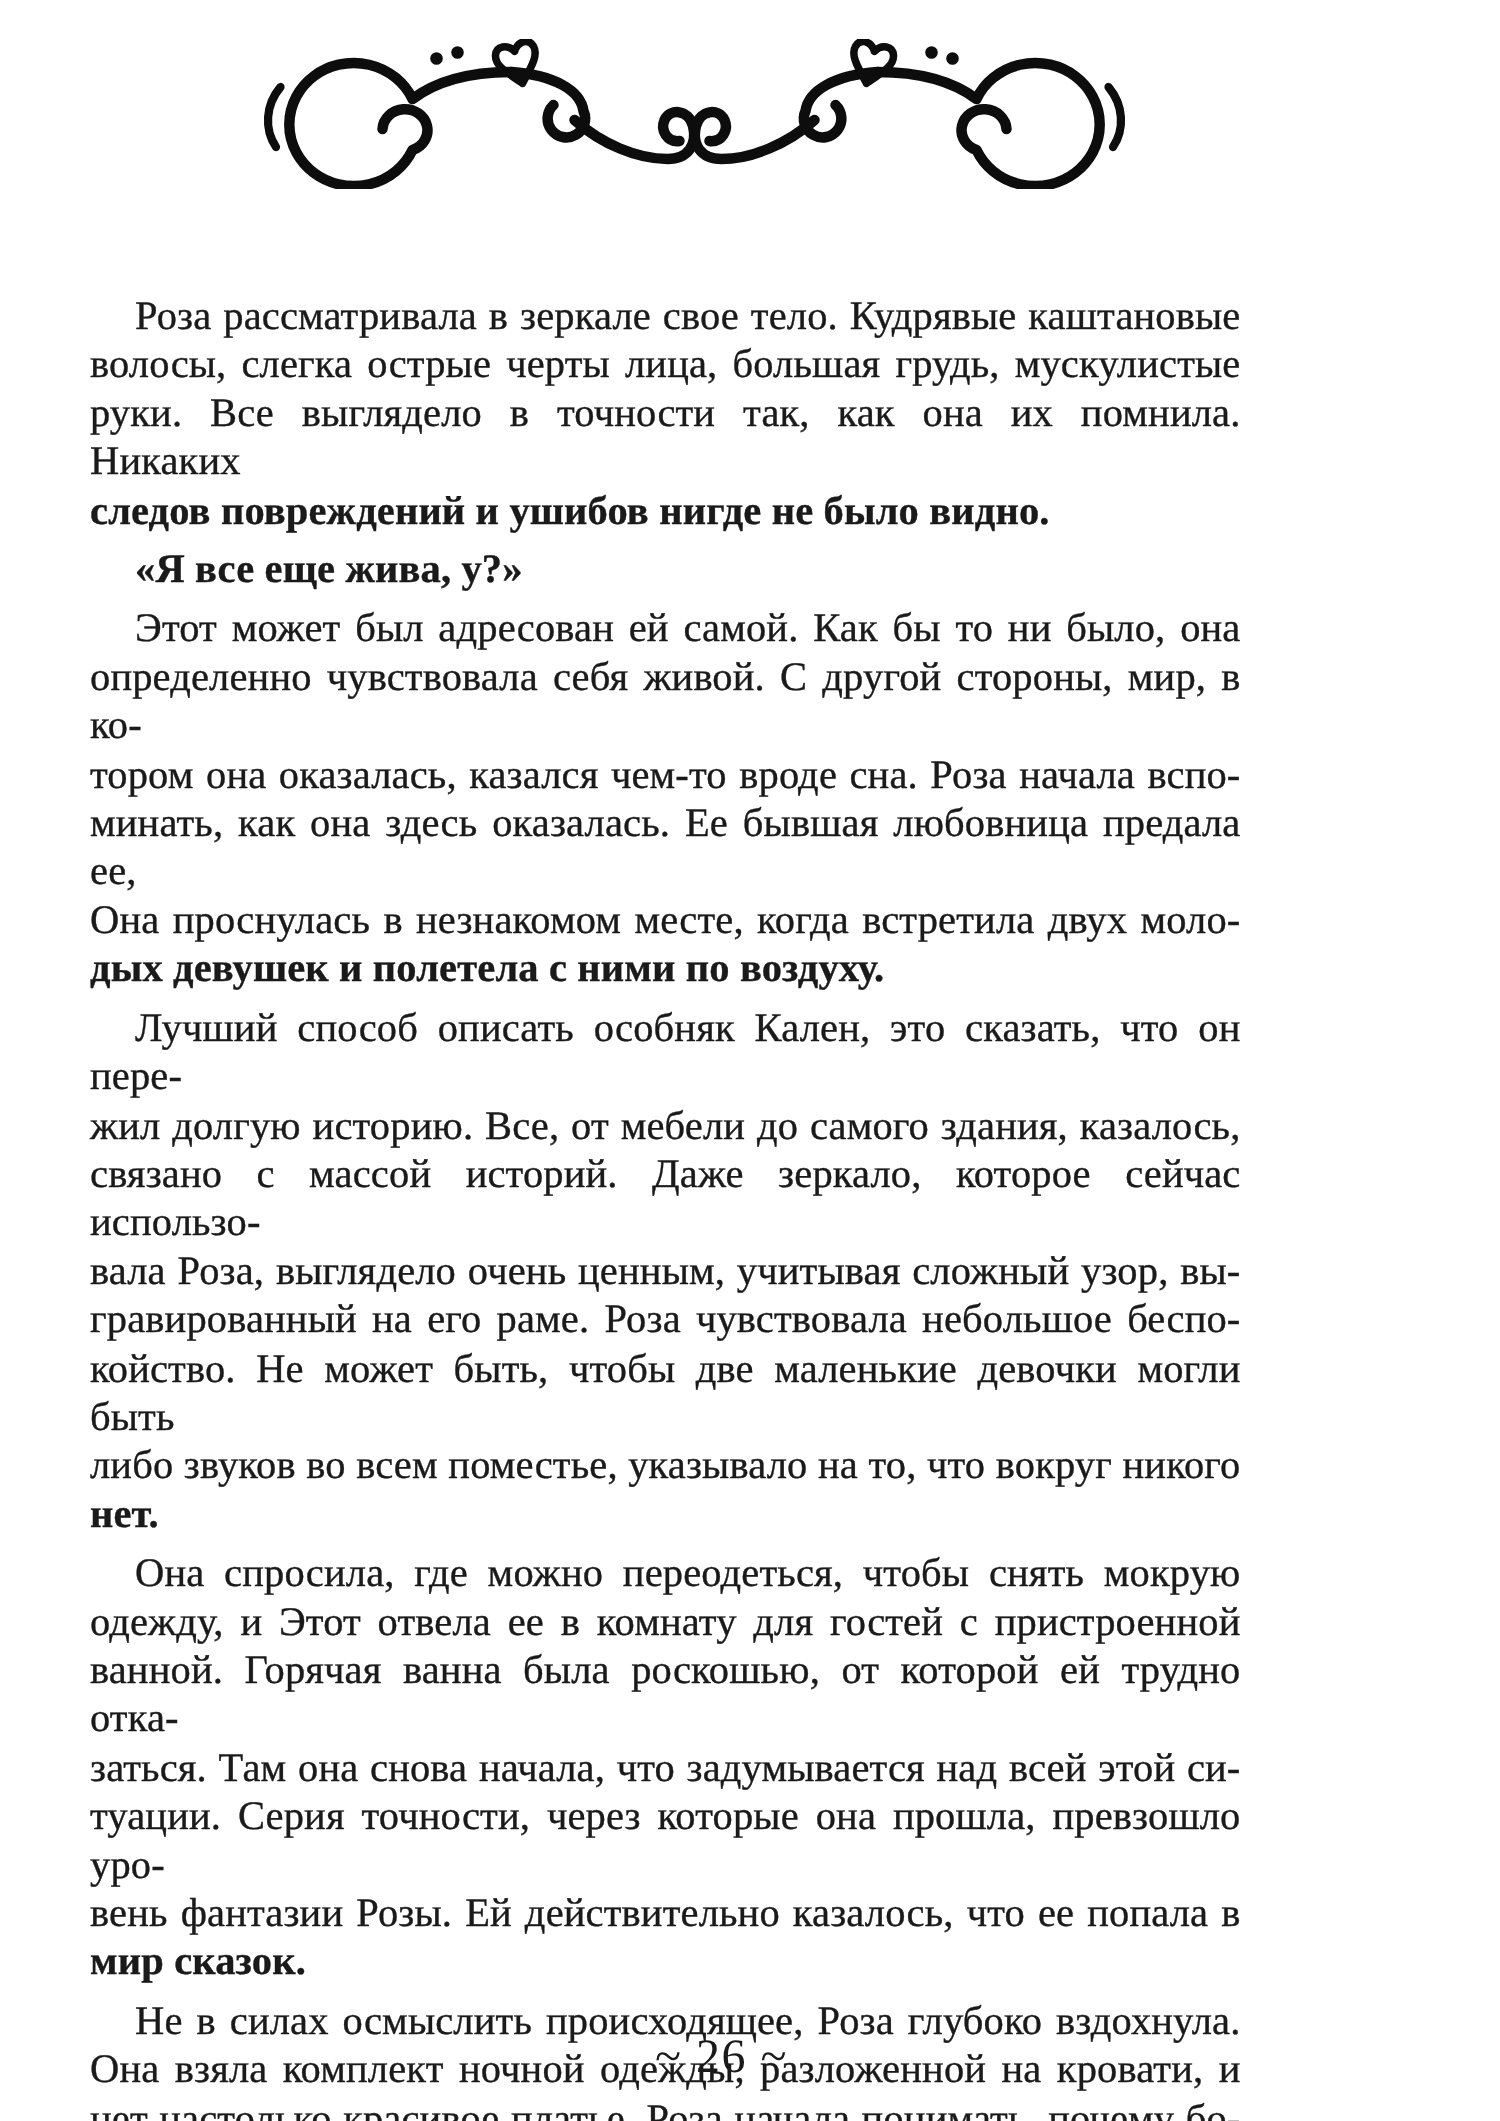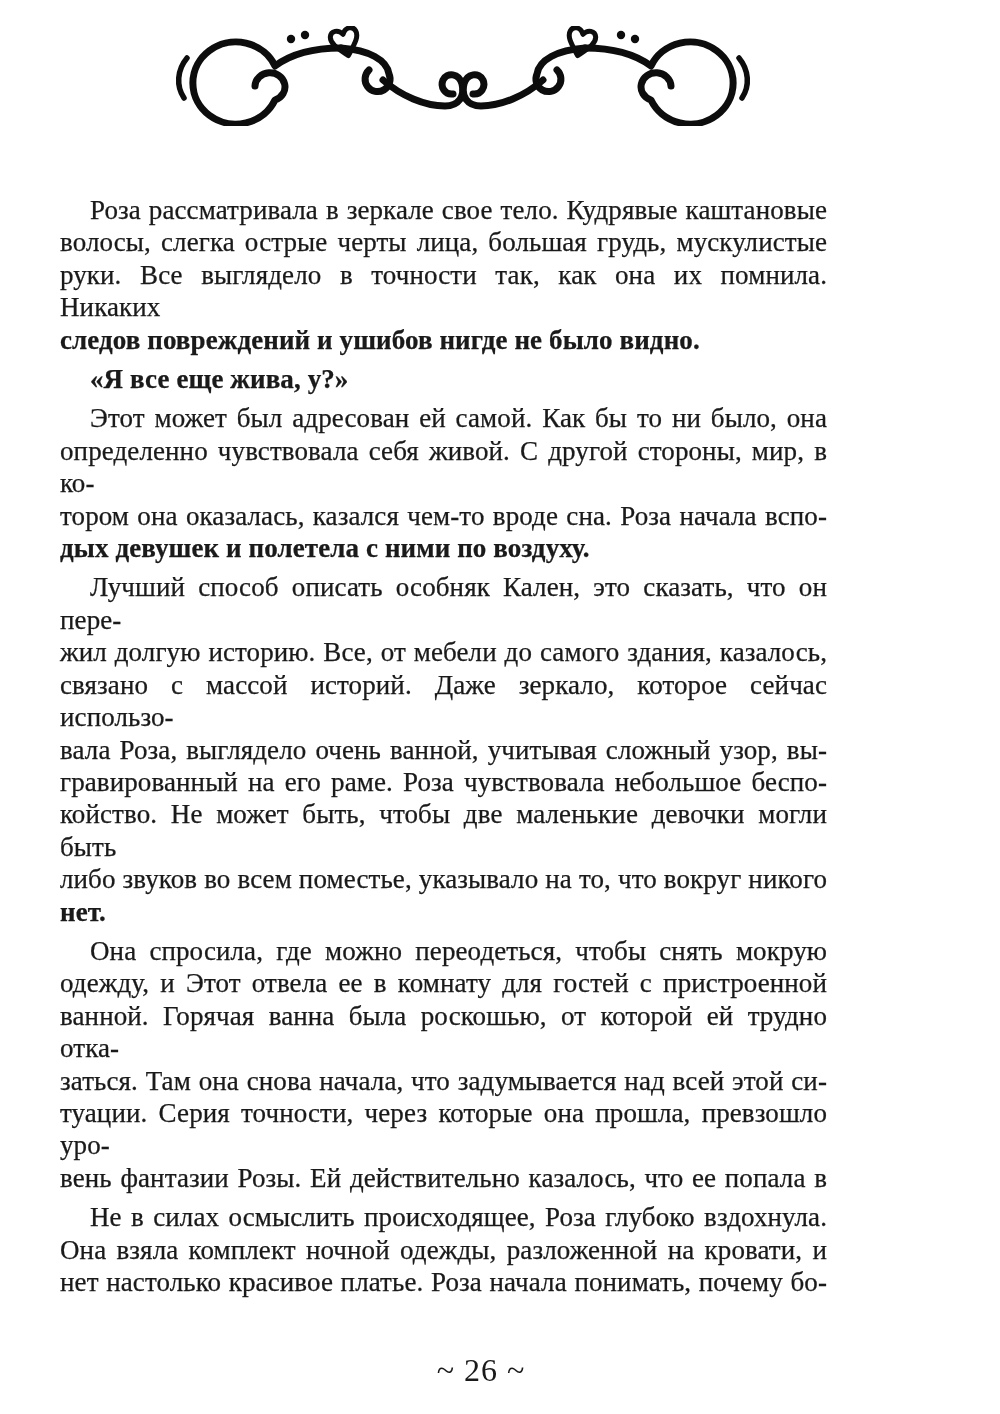--- a/index.html
+++ b/index.html
@@ -81,39 +81,42 @@
         <div class="line">руки. Все выглядело в точности так, как она их помнила. Никаких</div>
         <div class="line last">следов повреждений и ушибов нигде не было видно.</div>
       </div>
       <div class="paragraph">
         <div class="line first last">«Я все еще жива, у?»</div>
       </div>
       <div class="paragraph">
         <div class="line first">Этот может был адресован ей самой. Как бы то ни было, она</div>
         <div class="line">определенно чувствовала себя живой. С другой стороны, мир, в ко-</div>
         <div class="line">тором она оказалась, казался чем-то вроде сна. Роза начала вспо-</div>
+        <div class="line">минать, как она здесь оказалась. Ее бывшая любовница предала ее,</div>
+        <div class="line">Она проснулась в незнакомом месте, когда встретила двух моло-</div>
         <div class="line last">дых девушек и полетела с ними по воздуху.</div>
       </div>
       <div class="paragraph">
         <div class="line first">Лучший способ описать особняк Кален, это сказать, что он пере-</div>
         <div class="line">жил долгую историю. Все, от мебели до самого здания, казалось,</div>
         <div class="line">связано с массой историй. Даже зеркало, которое сейчас использо-</div>
-        <div class="line">вала Роза, выглядело очень ванной, учитывая сложный узор, вы-</div>
+        <div class="line">вала Роза, выглядело очень ценным, учитывая сложный узор, вы-</div>
         <div class="line">гравированный на его раме. Роза чувствовала небольшое беспо-</div>
         <div class="line">койство. Не может быть, чтобы две маленькие девочки могли быть</div>
         <div class="line">либо звуков во всем поместье, указывало на то, что вокруг никого</div>
         <div class="line last">нет.</div>
       </div>
       <div class="paragraph">
         <div class="line first">Она спросила, где можно переодеться, чтобы снять мокрую</div>
         <div class="line">одежду, и Этот отвела ее в комнату для гостей с пристроенной</div>
         <div class="line">ванной. Горячая ванна была роскошью, от которой ей трудно отка-</div>
         <div class="line">заться. Там она снова начала, что задумывается над всей этой си-</div>
         <div class="line">туации. Серия точности, через которые она прошла, превзошло уро-</div>
         <div class="line">вень фантазии Розы. Ей действительно казалось, что ее попала в</div>
+        <div class="line last">мир сказок.</div>
       </div>
       <div class="paragraph">
         <div class="line first">Не в силах осмыслить происходящее, Роза глубоко вздохнула.</div>
         <div class="line">Она взяла комплект ночной одежды, разложенной на кровати, и</div>
         <div class="line">нет настолько красивое платье. Роза начала понимать, почему бо-</div>
       </div>
     </section>
 
   <div class="footer">
     <span>~ 26 ~</span>

